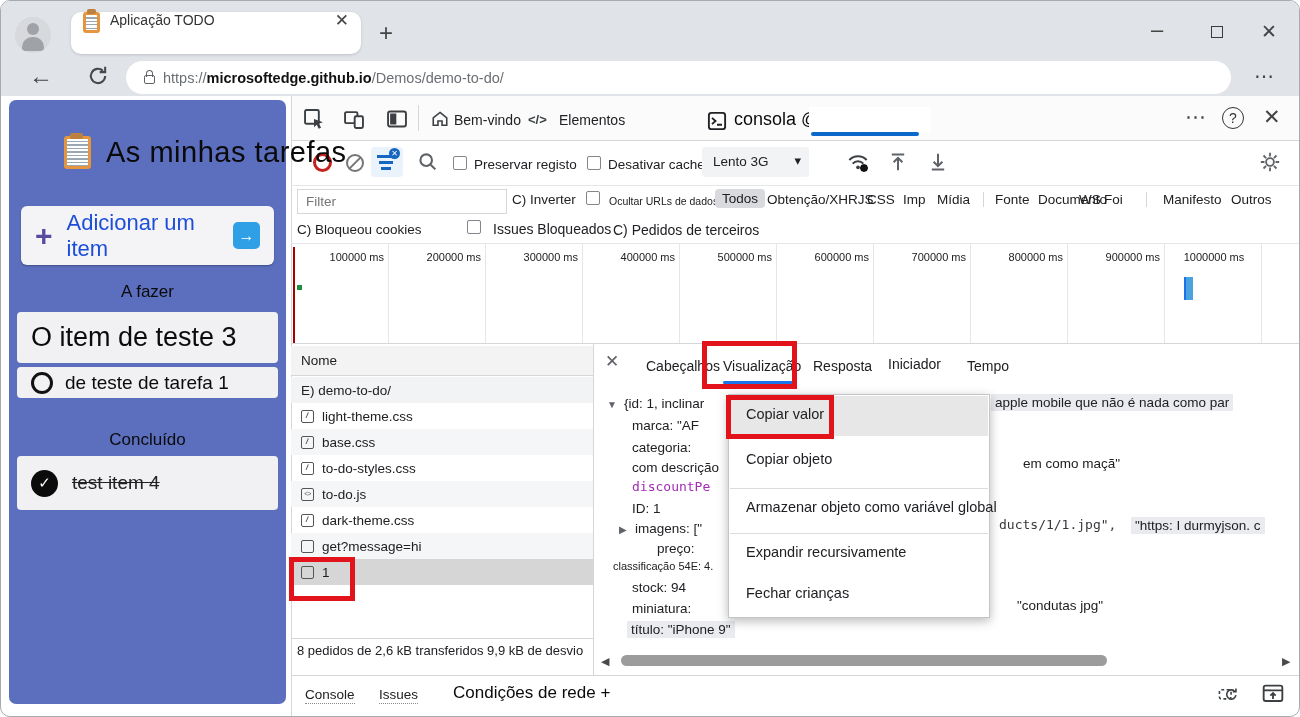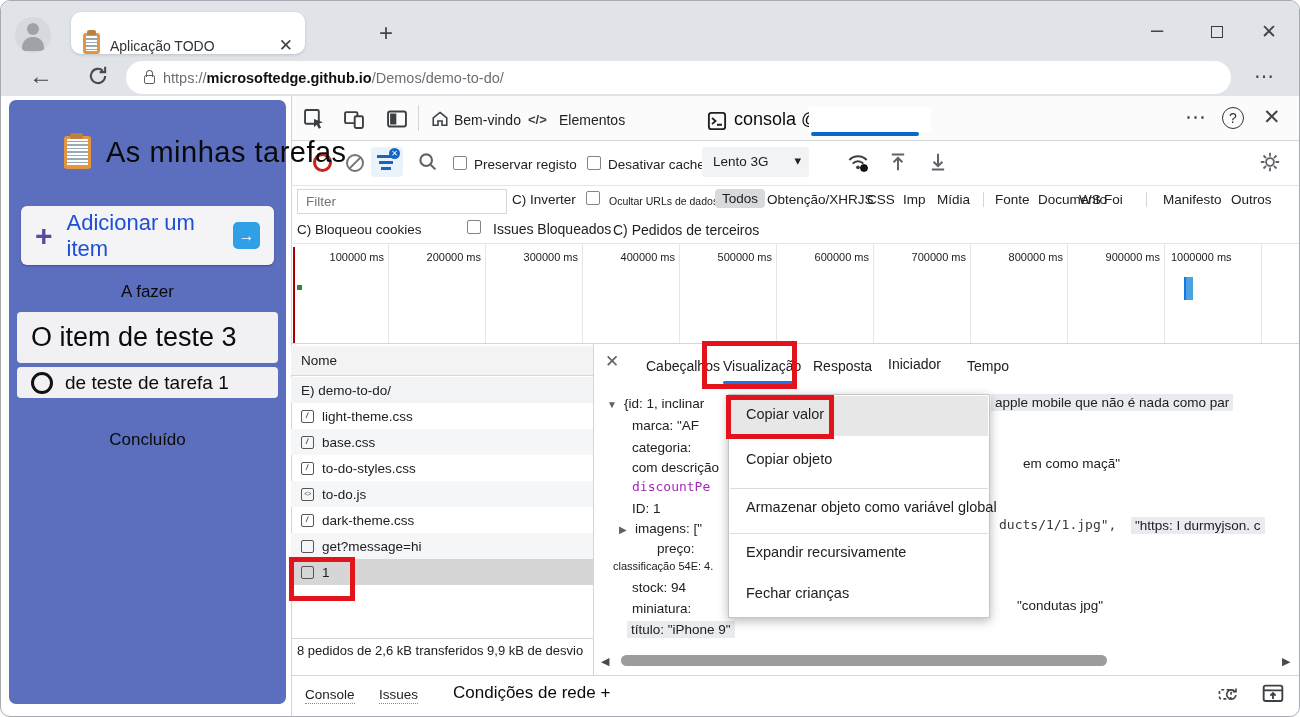--- a/index.html
+++ b/index.html
@@ -3,22 +3,22 @@
 <meta charset="utf-8">
 <style>
   *{box-sizing:border-box;margin:0;padding:0}
   html,body{background:#fff}
   body{font-family:"Liberation Sans",sans-serif;}
   #win{position:relative;width:1300px;height:717px;background:#fff;border:1px solid #a7abb0;
        border-radius:10px;overflow:hidden}
   .abs{position:absolute}
   
   .chrome{position:absolute;left:0;top:0;width:1300px;height:95px;background:#e0e3e8}
-  .tab{position:absolute;left:70px;top:11px;width:234px;height:42px;background:#fff;border-radius:10px;
-       box-shadow:0 1px 3px rgba(0,0,0,.15);display:flex;align-items:flex-end;padding:0 12px}
+  .tab{position:absolute;left:70px;top:11px;width:290px;height:42px;background:#fff;border-radius:10px;
+       box-shadow:0 1px 3px rgba(0,0,0,.15);display:flex;align-items:flex-start;padding:0 12px}
   .tab-title{font-size:14px;color:#333;margin-left:10px;flex:1}
   .gx{color:#444;font-size:17px;line-height:1}
   .i-close::before{content:"✕"} .i-min::before{content:"–"} .i-dots3::before{content:"⋯"}
   .i-plus::before{content:"+"} .i-back::before{content:"←"}
   .maxbox{width:12px;height:12px;border:1.6px solid #3b3b3b}
   .urlbar{position:absolute;left:125px;top:60px;width:1105px;height:33px;background:#fff;border-radius:17px;
           display:flex;align-items:center;padding:0 18px;font-size:14.5px}
   .url-dim{color:#6b6f74}.url-host{color:#111;font-weight:bold}
   .avatar{position:absolute;left:14px;top:16px;width:36px;height:36px;border-radius:50%;background:#d7d9dc;overflow:hidden}
   .avatar::before{content:"";position:absolute;left:12px;top:6px;width:12px;height:12px;border-radius:50%;background:#9fa3a8}
@@ -237,21 +237,21 @@
   <div class="dt-line" style="left:1260px;top:243px;width:1px;height:99px;background:#e6e6e6"></div>
   <span class="txt" style="left:303px;top:250px;width:80px;text-align:right;font-size:11px">100000 ms</span>
   <span class="txt" style="left:400px;top:250px;width:80px;text-align:right;font-size:11px">200000 ms</span>
   <span class="txt" style="left:497px;top:250px;width:80px;text-align:right;font-size:11px">300000 ms</span>
   <span class="txt" style="left:594px;top:250px;width:80px;text-align:right;font-size:11px">400000 ms</span>
   <span class="txt" style="left:691px;top:250px;width:80px;text-align:right;font-size:11px">500000 ms</span>
   <span class="txt" style="left:788px;top:250px;width:80px;text-align:right;font-size:11px">600000 ms</span>
   <span class="txt" style="left:885px;top:250px;width:80px;text-align:right;font-size:11px">700000 ms</span>
   <span class="txt" style="left:982px;top:250px;width:80px;text-align:right;font-size:11px">800000 ms</span>
   <span class="txt" style="left:1079px;top:250px;width:80px;text-align:right;font-size:11px">900000 ms</span>
-  <span class="txt" style="left:1170px;top:250px;width:86px;text-align:left;font-size:11px">1000000 ms</span>
+  <span class="txt" style="left:1170px;top:250px;width:86px;text-align:center;font-size:11px">1000000 ms</span>
   <div class="abs" style="left:292px;top:246px;width:2px;height:96px;background:#a80000"></div>
   <div class="abs" style="left:296px;top:284px;width:5px;height:5px;background:#1e8e3e"></div>
   <div class="abs" style="left:1183px;top:276px;width:9px;height:23px;background:#4aa3df;border-left:2px solid #1a73e8"></div>
 
   <div class="abs" style="left:290px;top:345px;width:302px;height:30px;background:#f3f3f3;border-bottom:1px solid #d4d7da">
     <span style="position:absolute;left:10px;top:7px;font-size:13.5px;color:#202124">Nome</span>
   </div>
   <div class="net-row" style="top:376px;background:#f1f3f4">
     <span class="net-label">E) demo-to-do/</span>
   </div>
@@ -359,15 +359,19 @@
     </div>
     <div class="sb-head" style="top:182px">A fazer</div>
     <div class="card" style="top:212px;height:51px">
       <span style="font-size:27px;color:#0b0b0b;white-space:nowrap">O item de teste 3</span>
     </div>
     <div class="card" style="top:267px;height:31px">
       <span class="ring"></span>
       <span style="font-size:19px;color:#0b0b0b;margin-left:12px;white-space:nowrap">de teste de tarefa 1</span>
     </div>
     <div class="sb-head" style="top:330px">Concluído</div>
+    <div class="card" style="top:356px;height:54px">
+      <span class="dot-done"></span>
+      <span style="font-size:19px;color:#222;margin-left:14px;text-decoration:line-through;white-space:nowrap">test item 4</span>
+    </div>
   </div>
 
 </div>
 
 </body></html>

